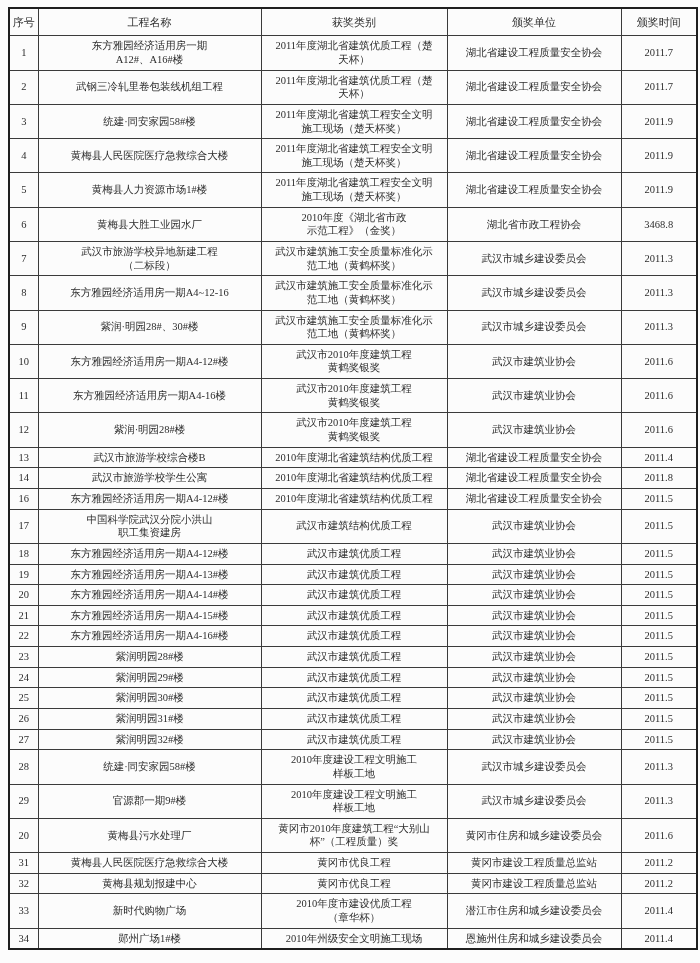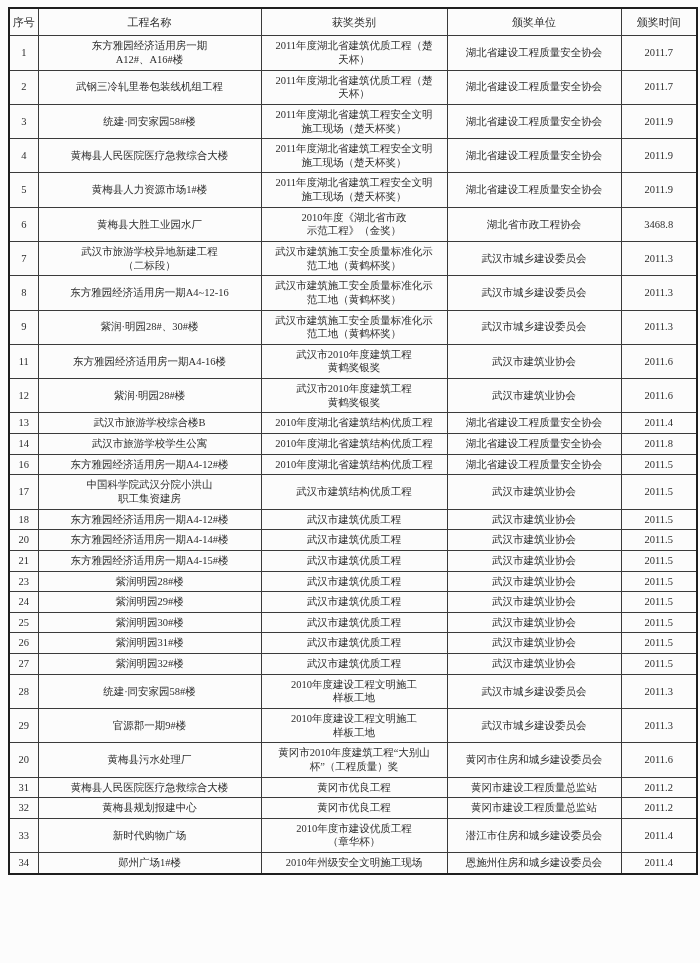--- a/index.html
+++ b/index.html
@@ -141,20 +141,28 @@
         </tr>
         <tr>
           <td>9</td>
           <td>紫润·明园28#、30#楼</td>
           <td>武汉市建筑施工安全质量标准化示
 范工地（黄鹤杯奖）</td>
           <td>武汉市城乡建设委员会</td>
           <td>2011.3</td>
         </tr>
         <tr>
+          <td>10</td>
+          <td>东方雅园经济适用房一期A4-12#楼</td>
+          <td>武汉市2010年度建筑工程
+黄鹤奖银奖</td>
+          <td>武汉市建筑业协会</td>
+          <td>2011.6</td>
+        </tr>
+        <tr>
           <td>11</td>
           <td>东方雅园经济适用房一期A4-16楼</td>
           <td>武汉市2010年度建筑工程
 黄鹤奖银奖</td>
           <td>武汉市建筑业协会</td>
           <td>2011.6</td>
         </tr>
         <tr>
           <td>12</td>
           <td>紫润·明园28#楼</td>
@@ -193,29 +201,43 @@
           <td>2011.5</td>
         </tr>
         <tr>
           <td>18</td>
           <td>东方雅园经济适用房一期A4-12#楼</td>
           <td>武汉市建筑优质工程</td>
           <td>武汉市建筑业协会</td>
           <td>2011.5</td>
         </tr>
         <tr>
+          <td>19</td>
+          <td>东方雅园经济适用房一期A4-13#楼</td>
+          <td>武汉市建筑优质工程</td>
+          <td>武汉市建筑业协会</td>
+          <td>2011.5</td>
+        </tr>
+        <tr>
           <td>20</td>
           <td>东方雅园经济适用房一期A4-14#楼</td>
           <td>武汉市建筑优质工程</td>
           <td>武汉市建筑业协会</td>
           <td>2011.5</td>
         </tr>
         <tr>
           <td>21</td>
           <td>东方雅园经济适用房一期A4-15#楼</td>
+          <td>武汉市建筑优质工程</td>
+          <td>武汉市建筑业协会</td>
+          <td>2011.5</td>
+        </tr>
+        <tr>
+          <td>22</td>
+          <td>东方雅园经济适用房一期A4-16#楼</td>
           <td>武汉市建筑优质工程</td>
           <td>武汉市建筑业协会</td>
           <td>2011.5</td>
         </tr>
         <tr>
           <td>23</td>
           <td>紫润明园28#楼</td>
           <td>武汉市建筑优质工程</td>
           <td>武汉市建筑业协会</td>
           <td>2011.5</td>

